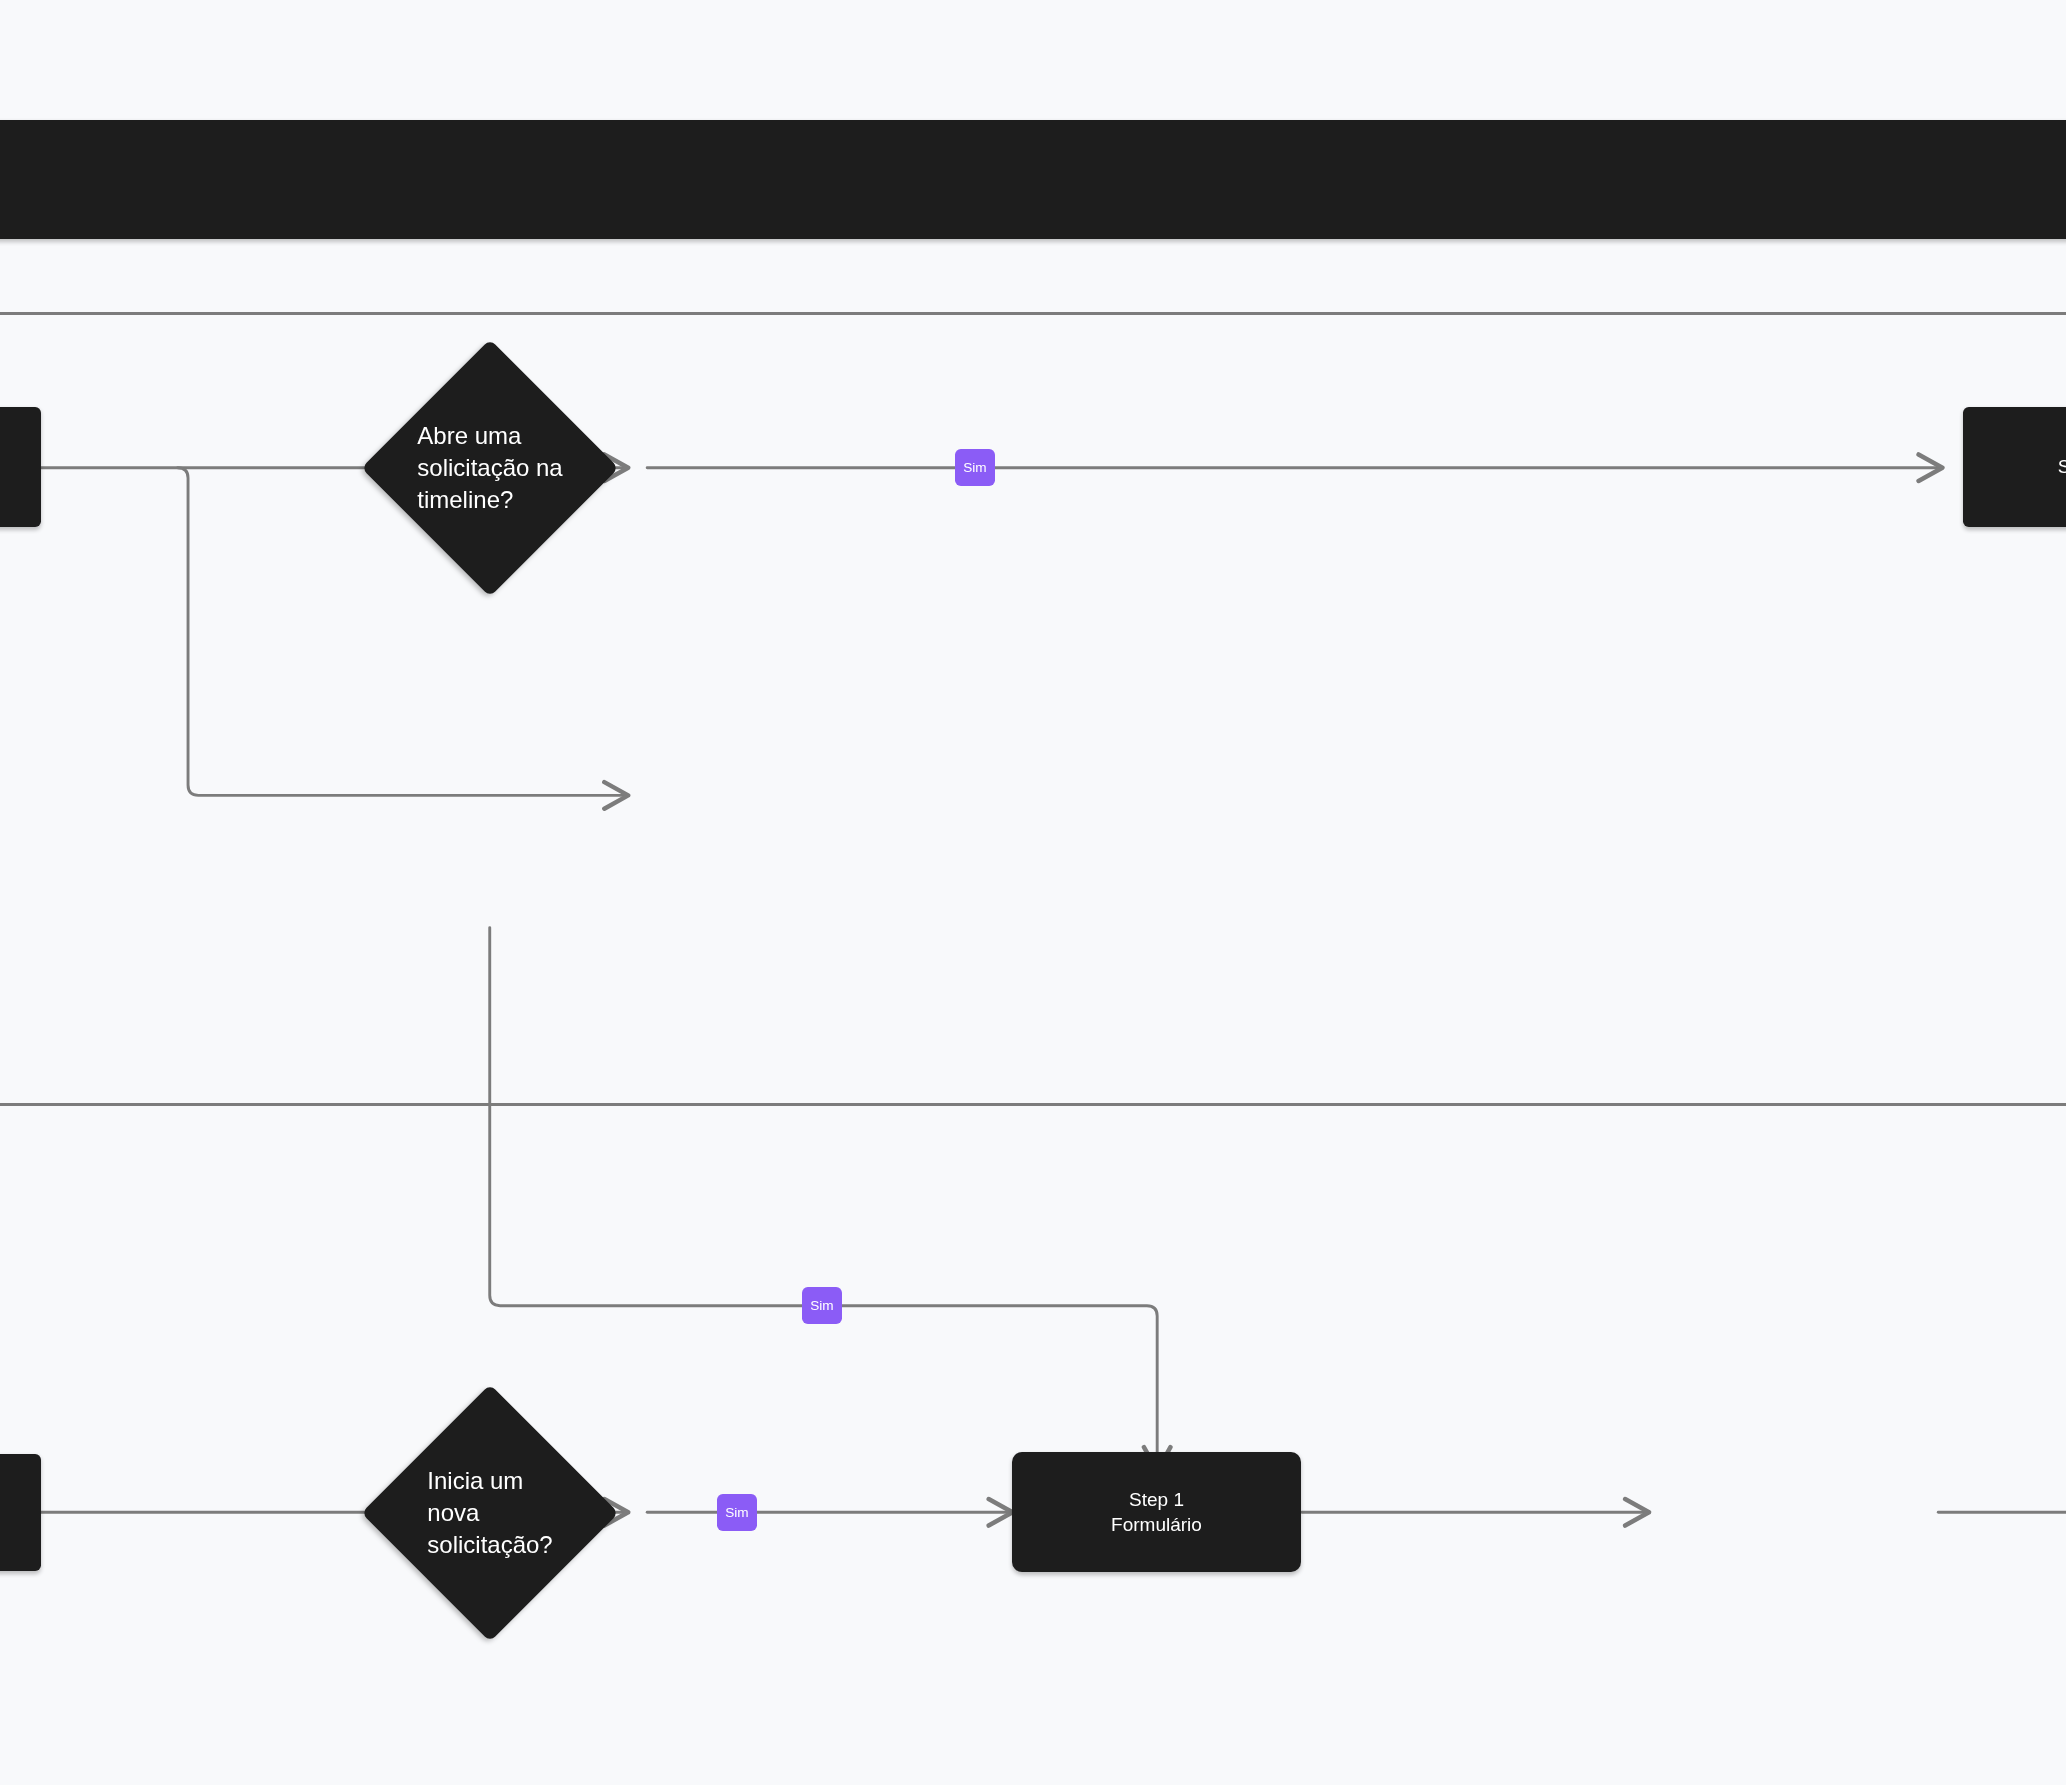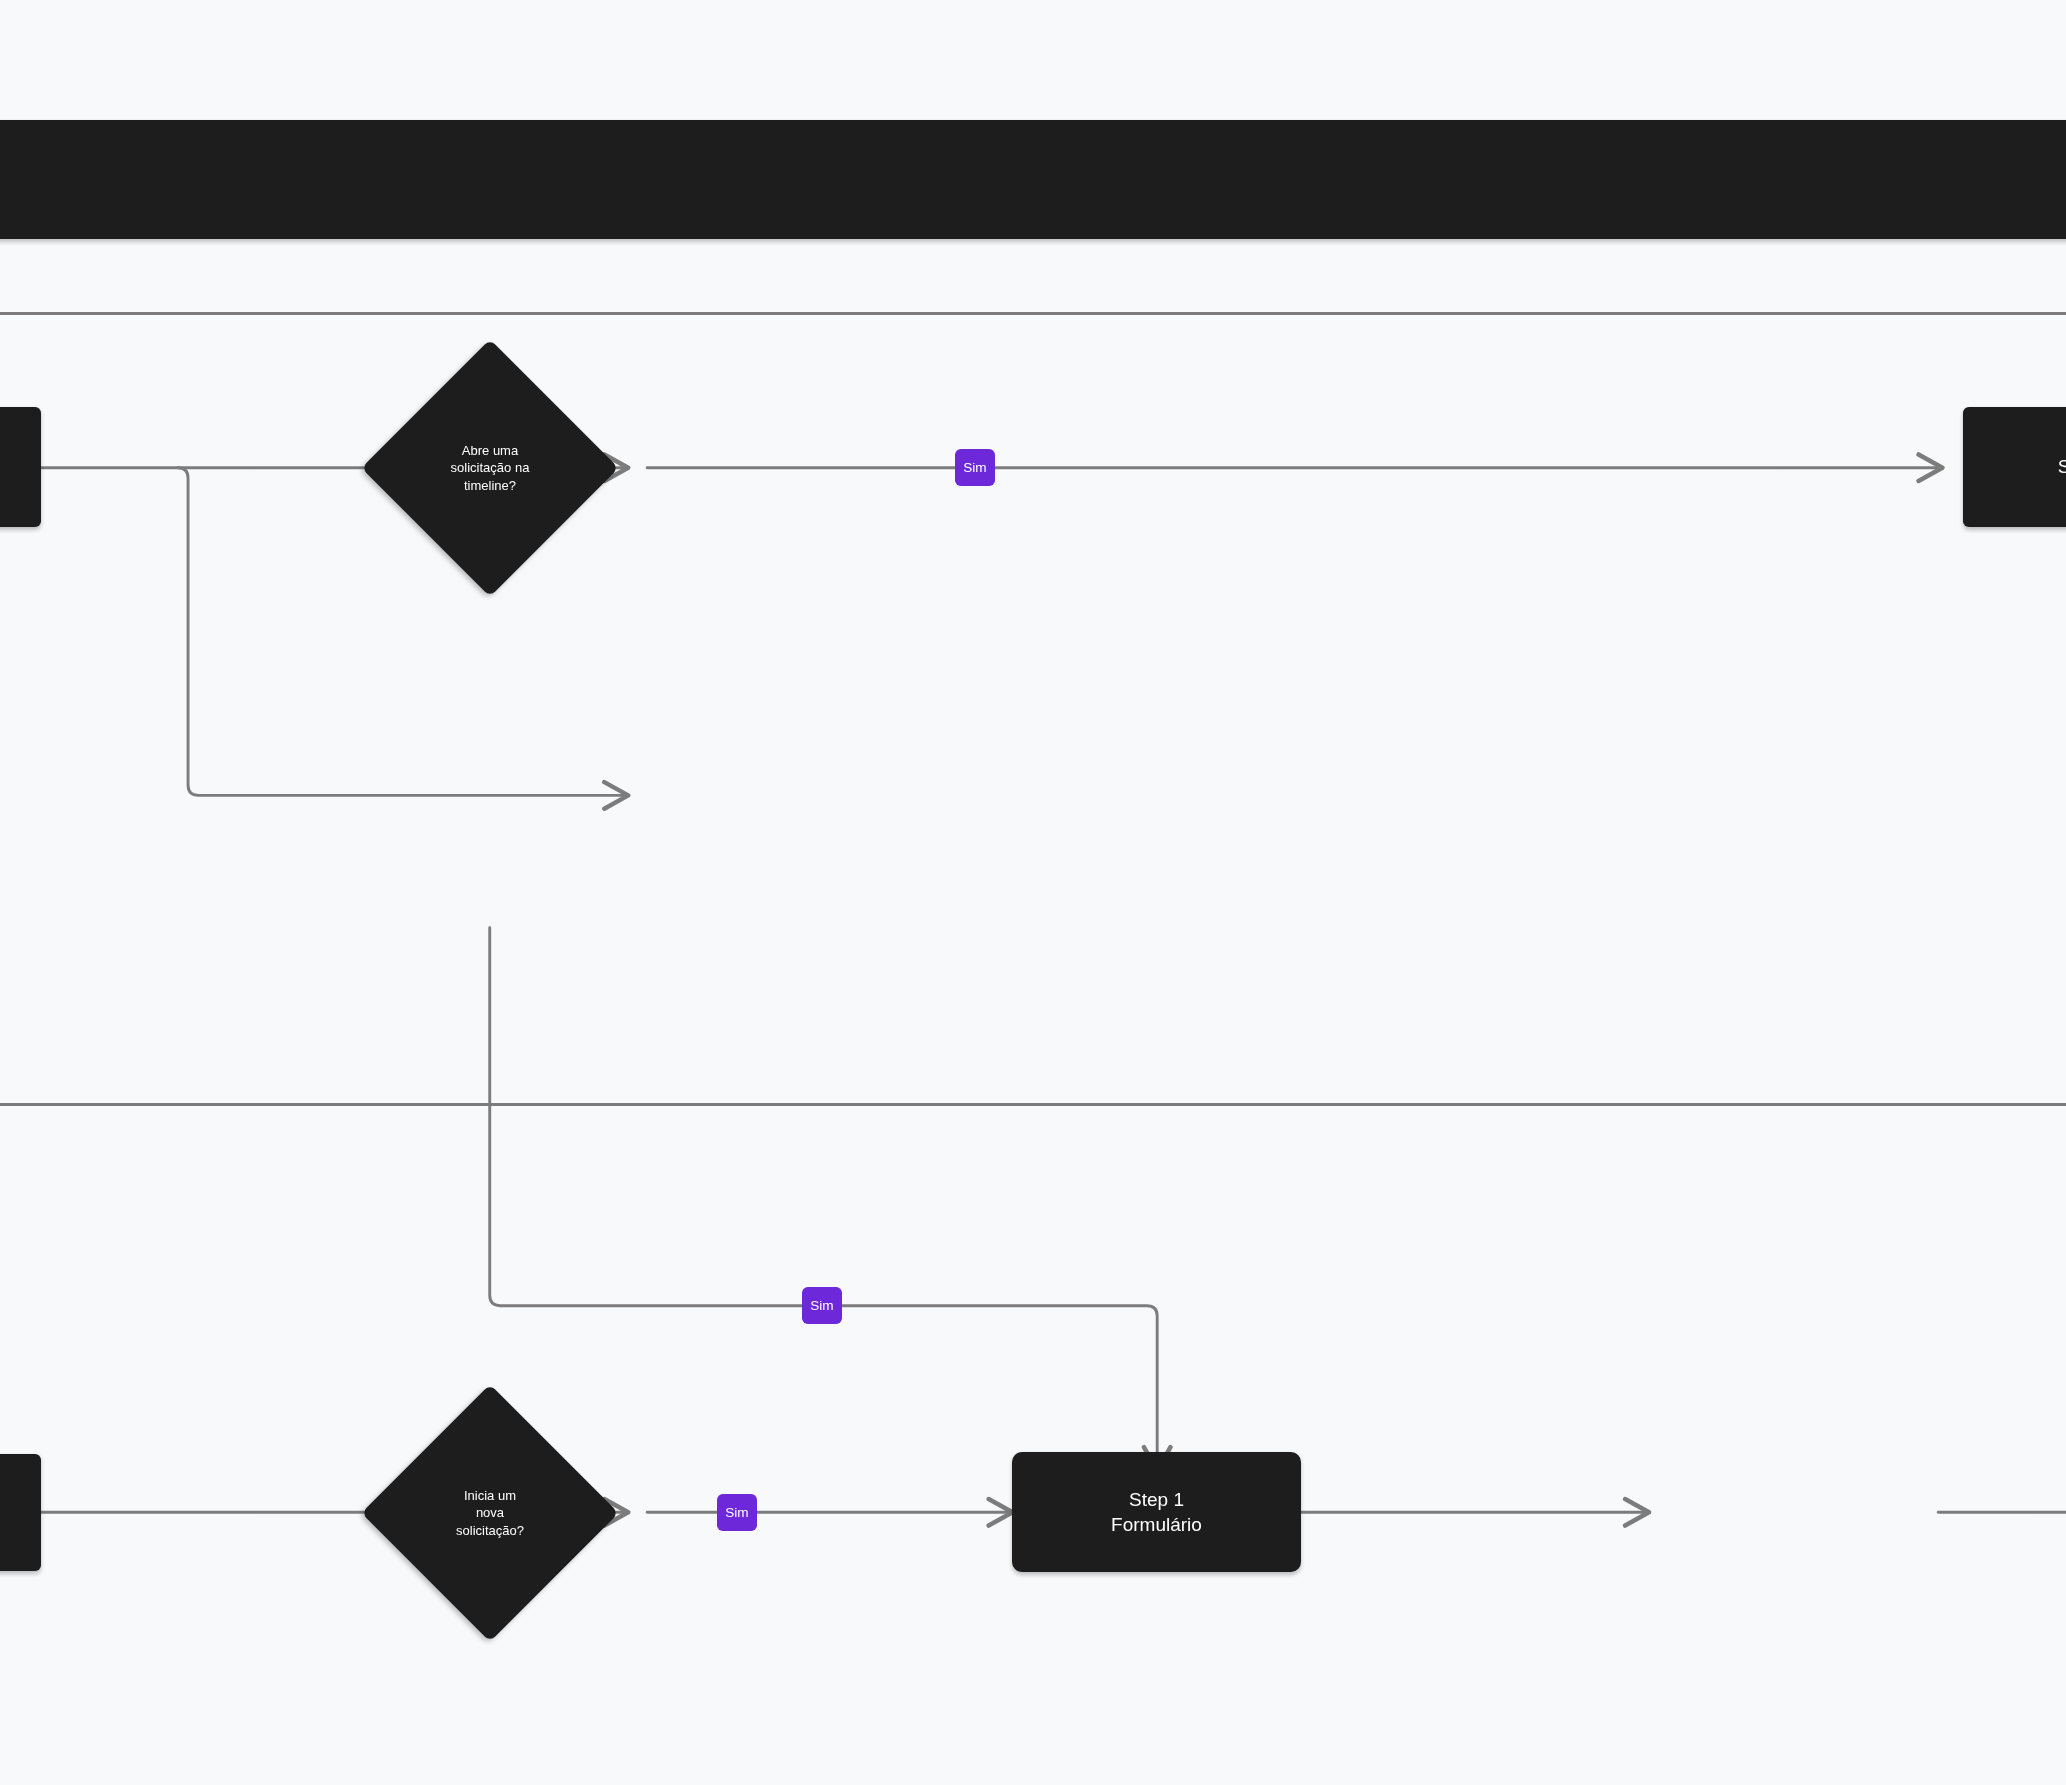--- a/index.html
+++ b/index.html
@@ -72,29 +72,29 @@
     top: 50%;
     background: #1d1d1d;
     border-radius: 7.4px;
     transform: translate(-50%,-50%) rotate(45deg);
     box-shadow: 0 3.3px 5px rgba(0,0,0,0.25);
   }
   .diamond-text {
     position: relative;
     z-index: 2;
     color: #ffffff;
-    font-size: 13px;
+    font-size: 24px;
     line-height: 1.34;
-    text-align: center;
+    text-align: left;
     white-space: pre-line;
   }
   
   .edge-label {
     position: absolute;
-    background: #6d28d9;
+    background: #8b5cf6;
     border-radius: 5.8px;
     color: #ffffff;
     font-size: 13.6px;
     display: flex;
     align-items: center;
     justify-content: center;
     box-sizing: border-box;
   }
 </style>
 </head>

